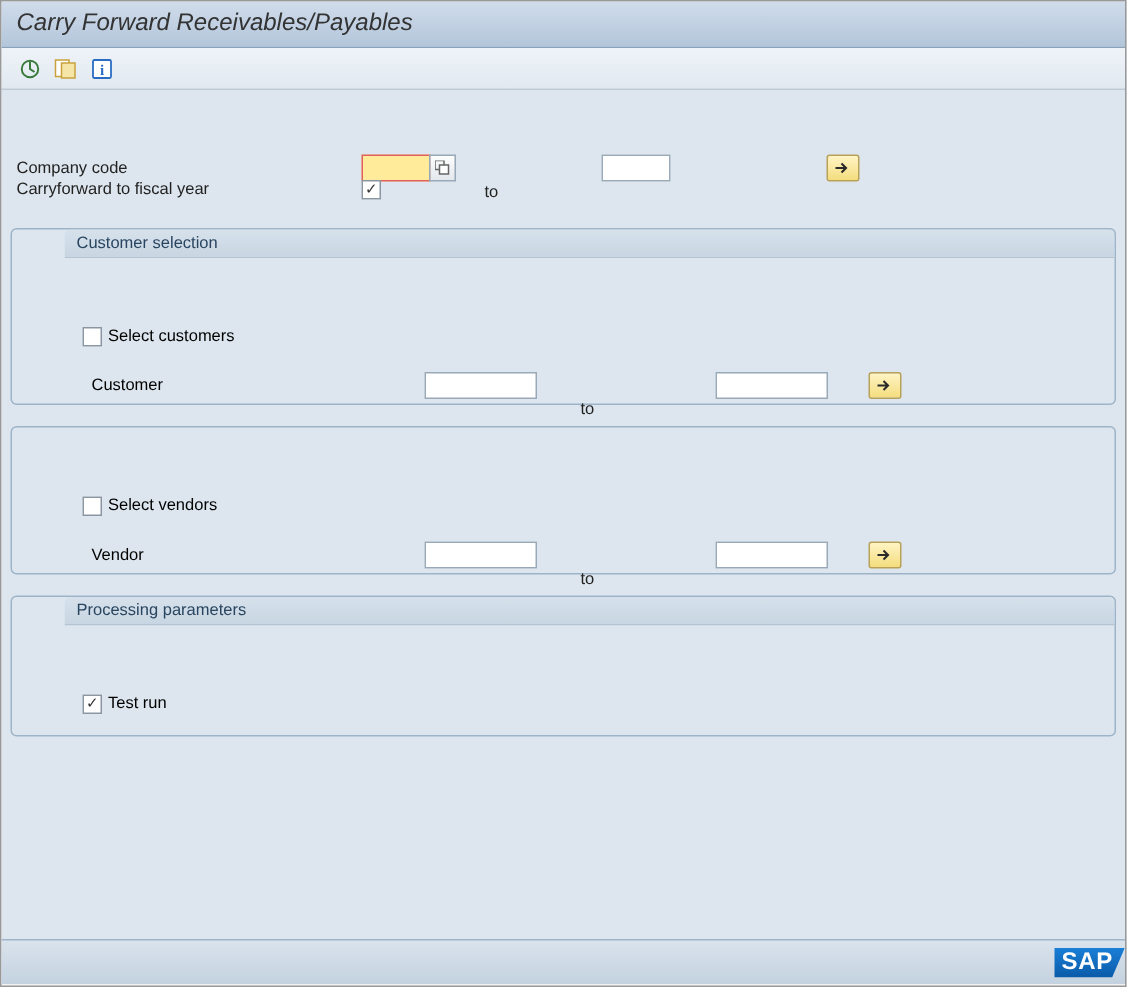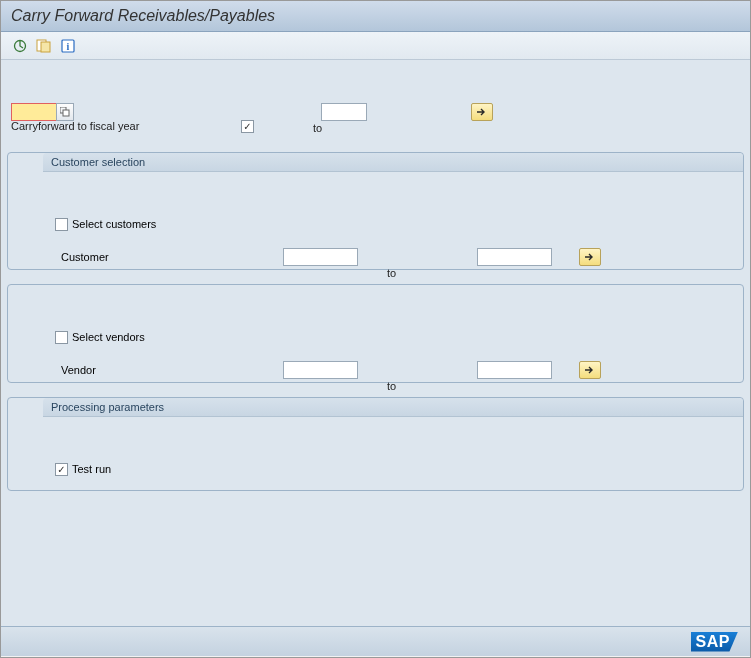--- a/index.html
+++ b/index.html
@@ -118,21 +118,20 @@
   .to-label { text-align:left;padding-left:2px;color:#222;margin-top:32px; }
   .footer {
     position:absolute;
     bottom:0;left:0;right:0;
     height:30px;
     background:linear-gradient(#d9e3ec,#c4d2e0);
     border-top:1px solid #9db3c8;
     display:flex;
     justify-content:flex-end;
     align-items:center;
-    padding-right:12px;
   }
   .sap-logo {
     font-weight:bold;
     font-size:16px;
     color:#fff;
     background:linear-gradient(#1a7fd6,#0a5aa8);
     padding:1px 8px 1px 5px;
     clip-path: polygon(0 0, 100% 0, 82% 100%, 0 100%);
     font-family: Arial, sans-serif;
     letter-spacing:0.5px;
@@ -160,20 +159,21 @@
     <svg width="14" height="14" viewBox="0 0 14 14">
         <rect x="1" y="1" width="12" height="12" fill="#fff" stroke="#2a6cc2" stroke-width="1.2" rx="1"></rect>
         <text x="7" y="11" text-anchor="middle" font-size="10" font-weight="bold" fill="#2a6cc2" font-family="Georgia">i</text>
       </svg>
   </div>
 </div>
 
 <div class="content">
 
   <div class="row">
+    <label>Company code</label>
     <div style="display:flex;">
       <input class="input-focus" value="" style="">
       <div class="f4-btn">
         <svg width="10" height="10" viewBox="0 0 10 10">
             <rect x="0" y="0" width="6" height="6" fill="none" stroke="#666" stroke-width="1"></rect>
             <rect x="3" y="3" width="6" height="6" fill="#fff" stroke="#666" stroke-width="1"></rect>
           </svg>
       </div>
     </div>
     <div></div>

